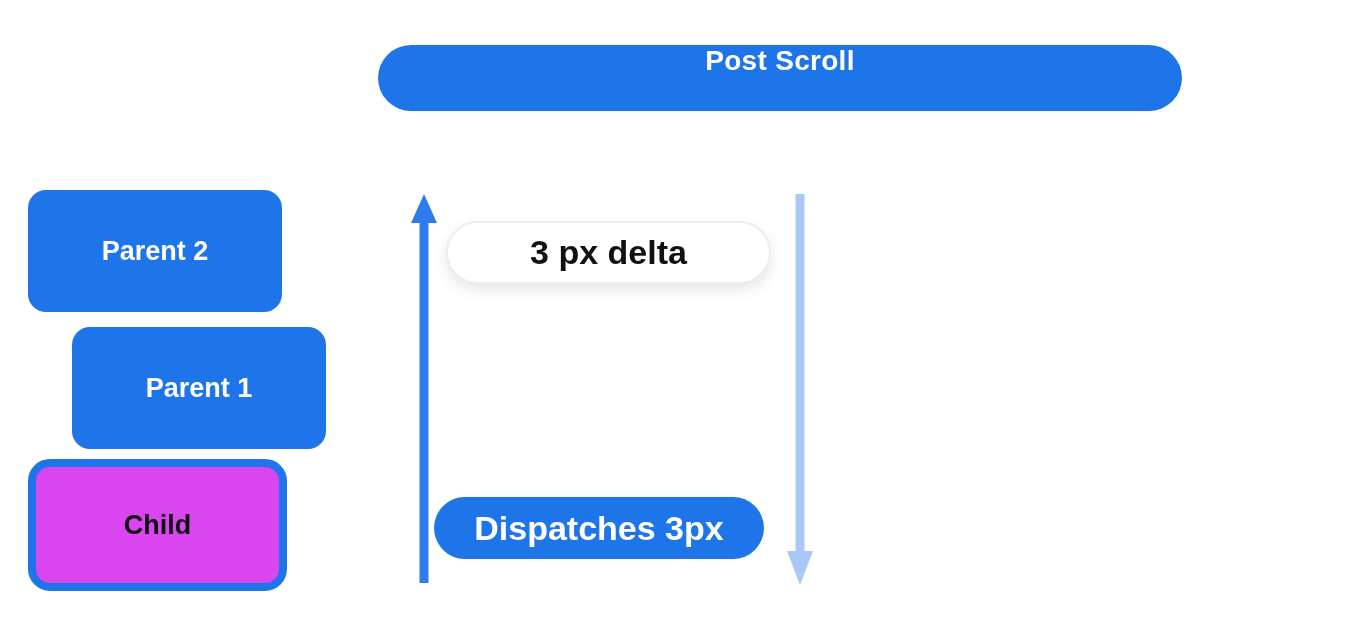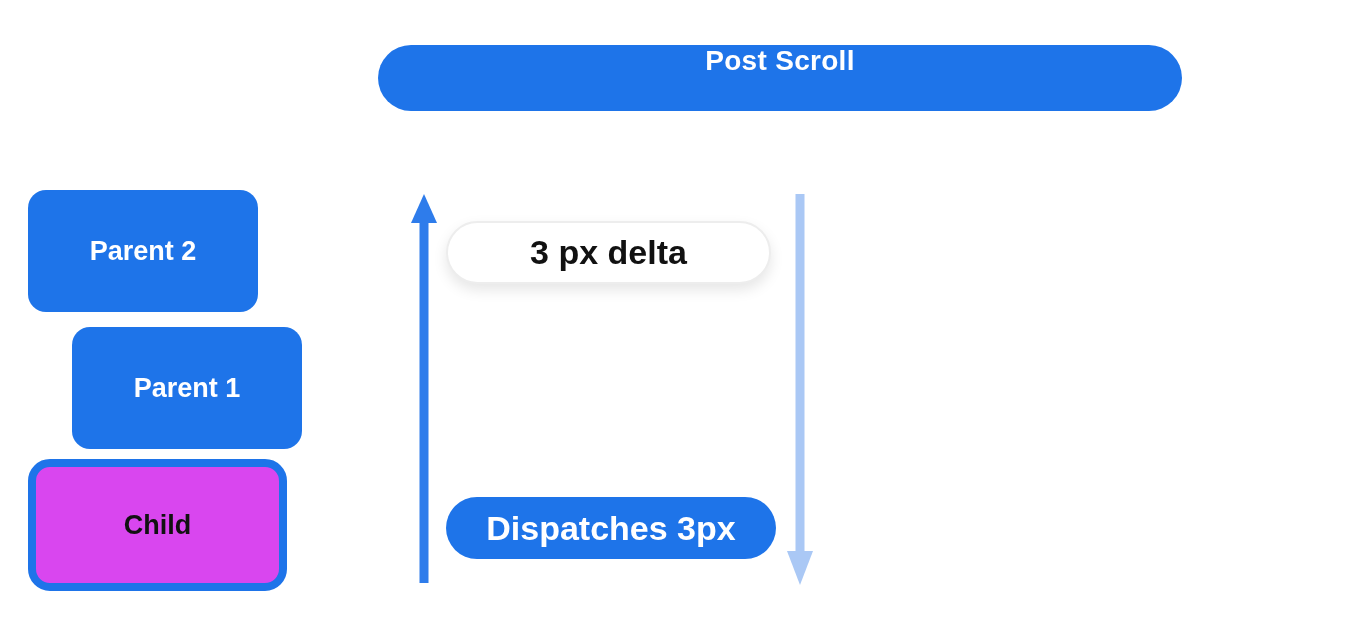--- a/index.html
+++ b/index.html
@@ -26,21 +26,21 @@
     display: flex;
     justify-content: center;
     color: #ffffff;
     font-size: 28px;
     font-weight: 700;
     letter-spacing: 0.3px;
   }
   .node {
     position: absolute;
     left: 28px;
-    width: 230px;
+    width: 254px;
     height: 122px;
     background: #1E74E9;
     border-radius: 18px;
     display: flex;
     align-items: center;
     justify-content: center;
     color: #ffffff;
     font-size: 27px;
     font-weight: 700;
   }
@@ -71,21 +71,21 @@
     height: 63px;
     background: #ffffff;
     border: 2px solid #ededed;
     border-radius: 34px;
     box-sizing: border-box;
     box-shadow: 0 6px 14px rgba(0,0,0,0.10);
     color: #111111;
     font-weight: 600;
   }
   .pill.dispatch {
-    left: 446px;
+    left: 434px;
     top: 497px;
     width: 330px;
     height: 62px;
     background: #1E74E9;
     border-radius: 31px;
     color: #ffffff;
     font-weight: 700;
   }
   .arrow-svg {
     position: absolute;

